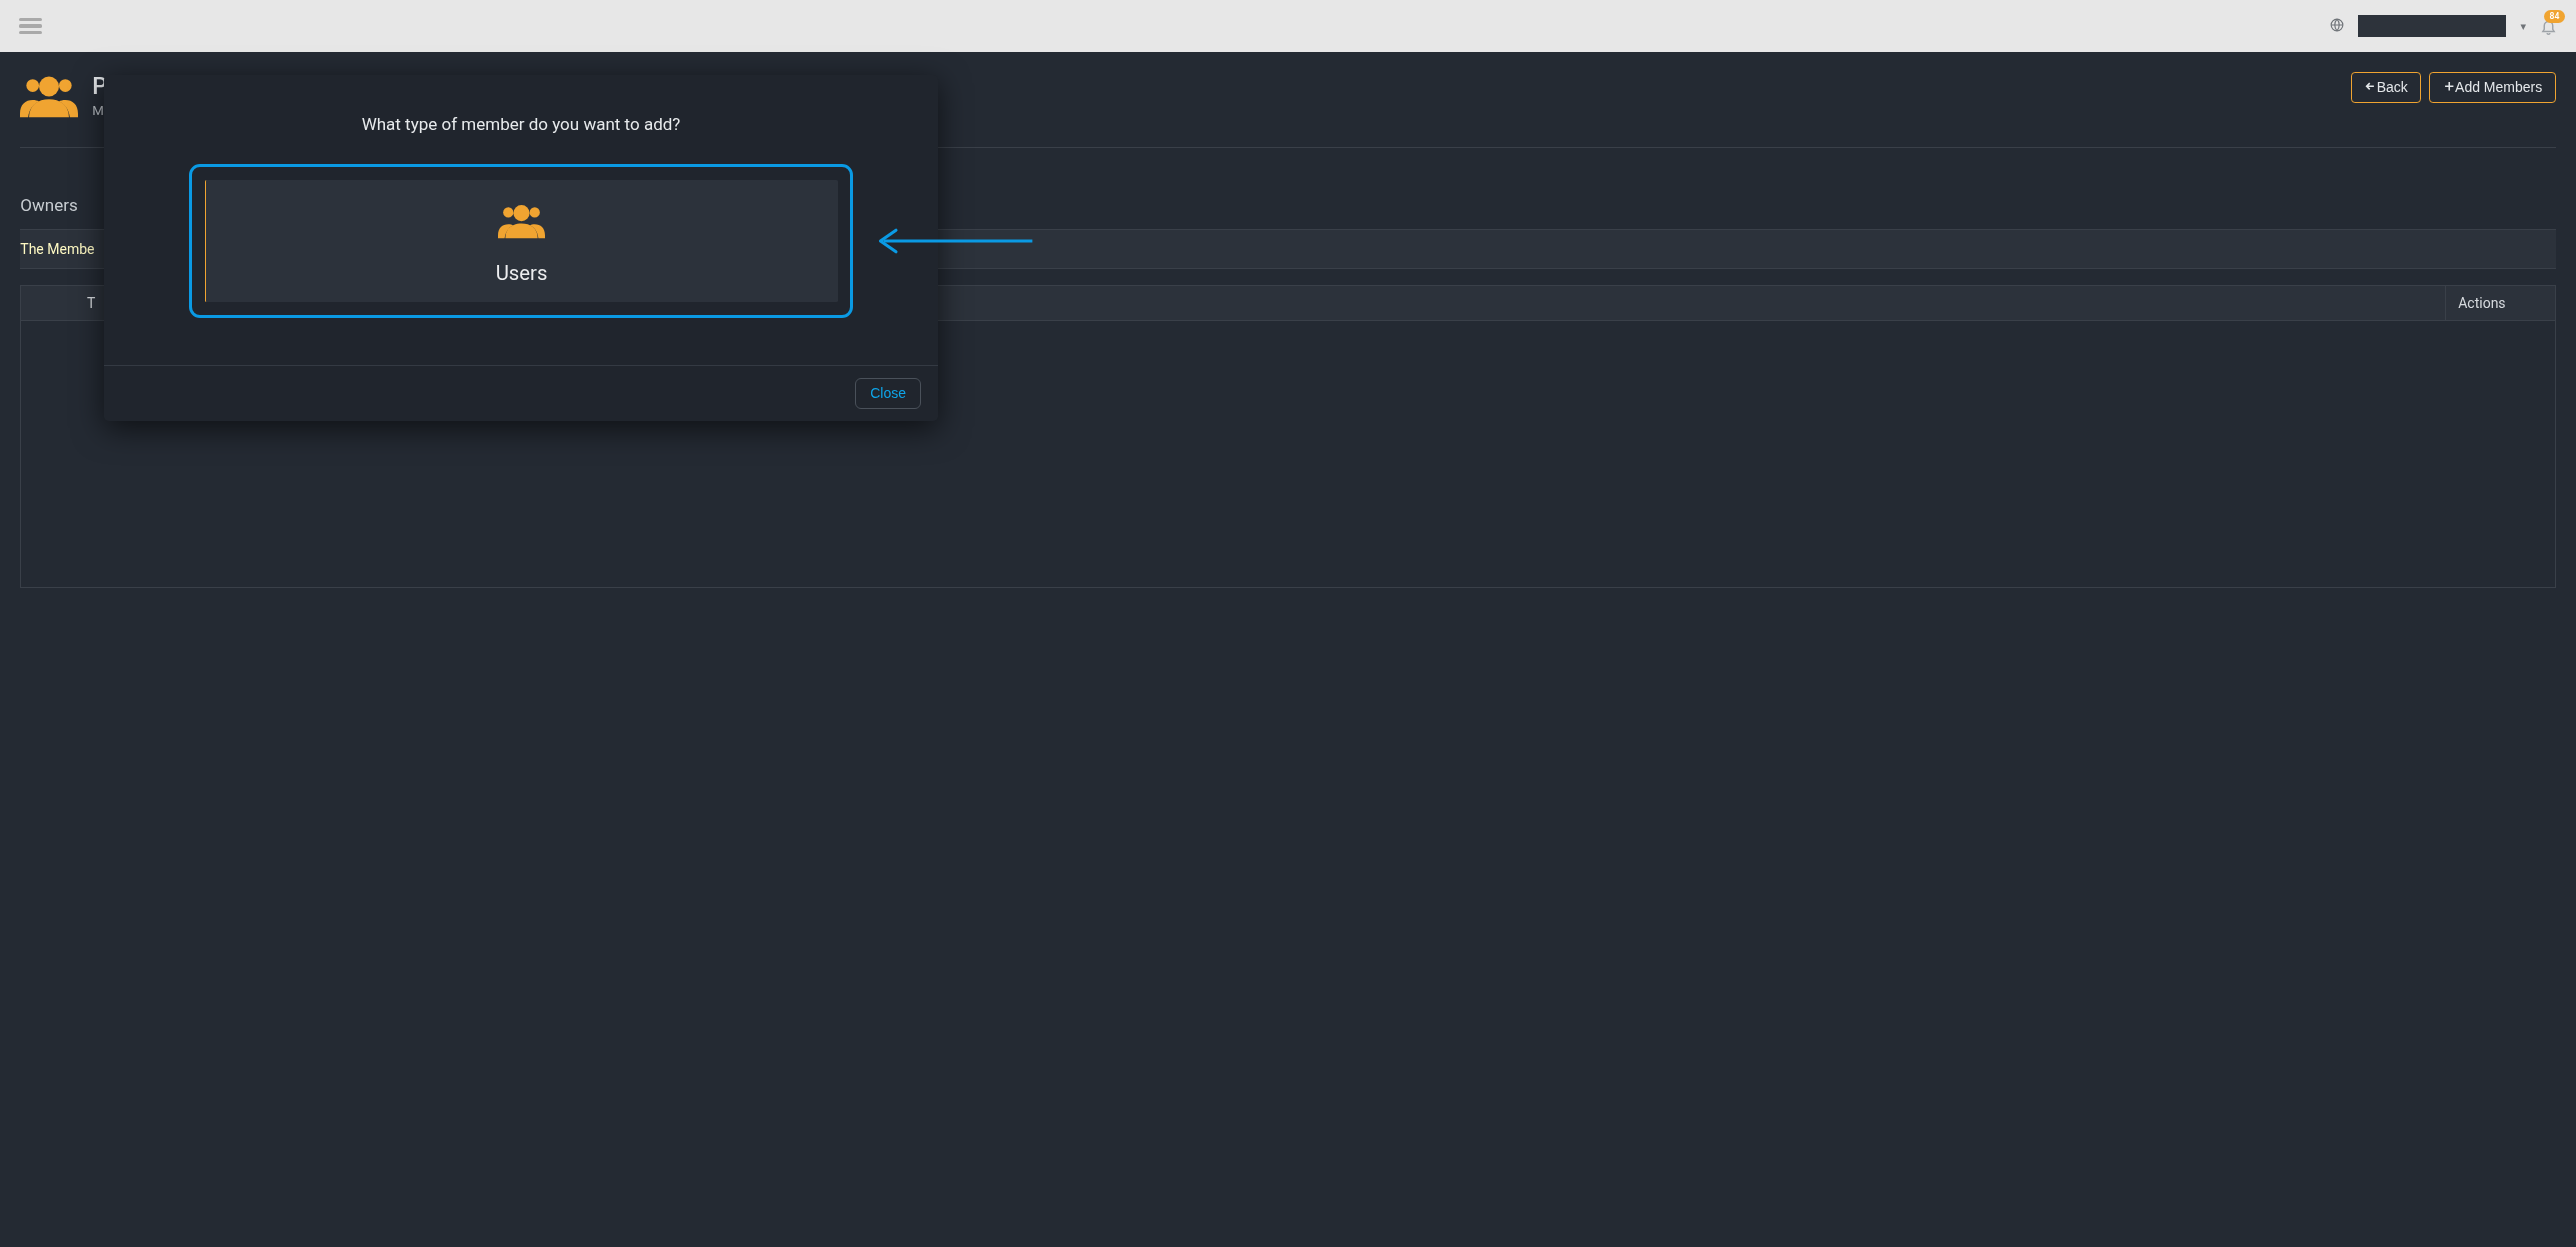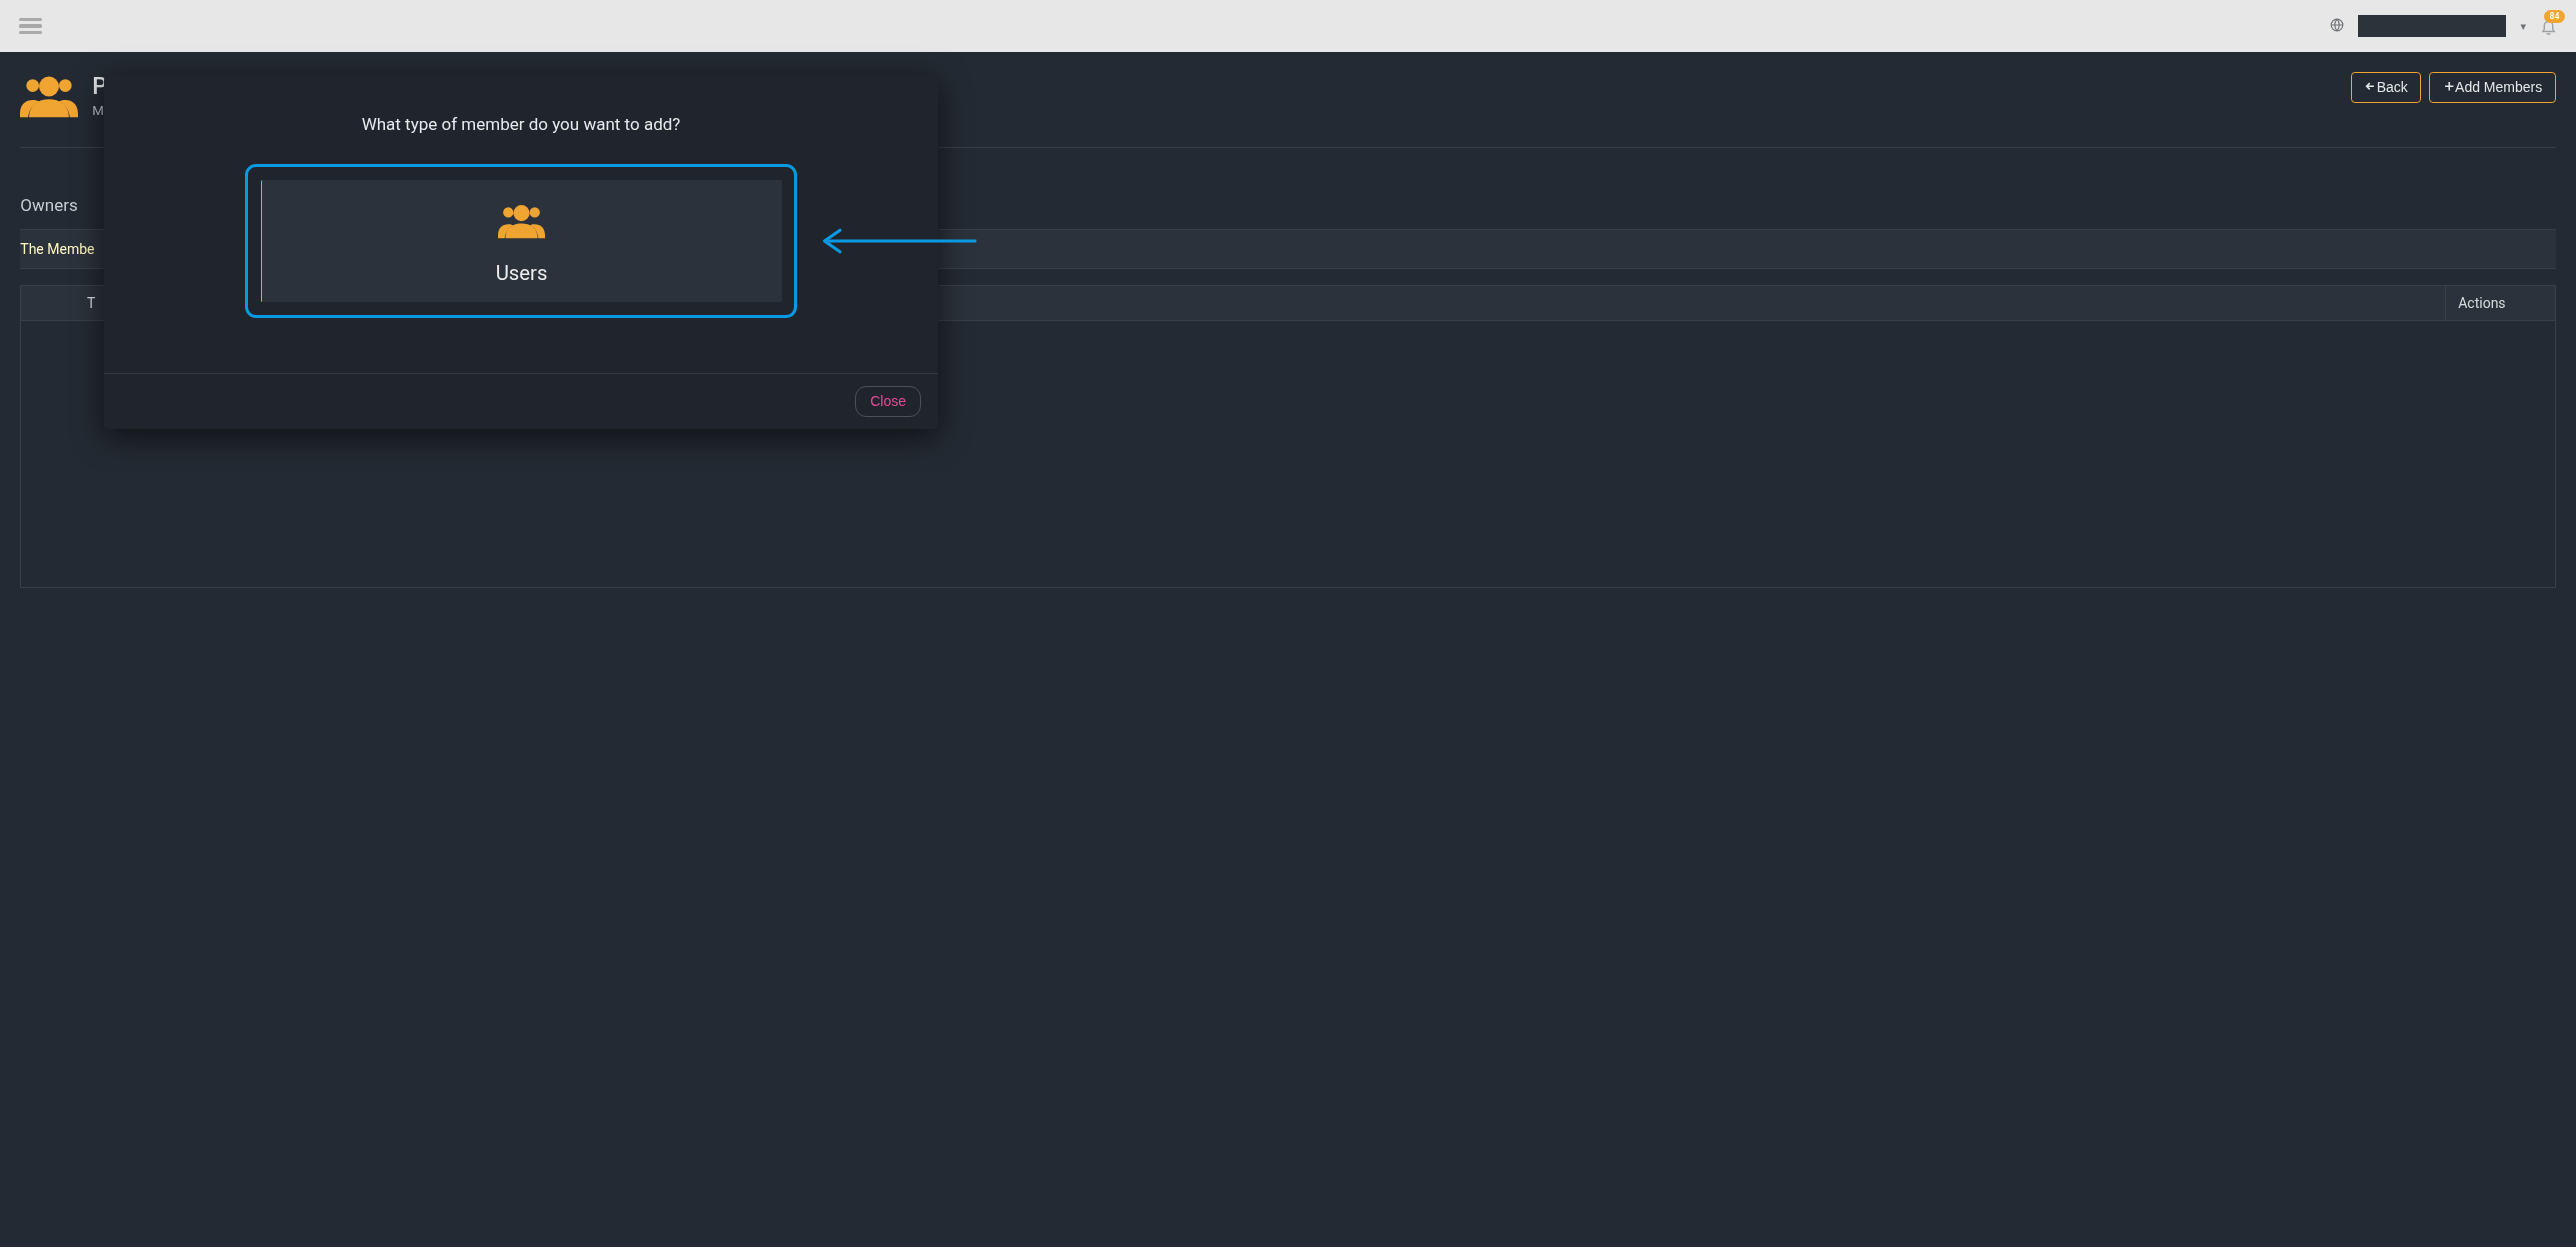--- a/index.html
+++ b/index.html
@@ -102,21 +102,21 @@
   .modal-close { color:#6f757c; font-size:17px; cursor:pointer; font-weight:700;}
   .modal-body { padding:39px 20.3px 47px; }
   .modal-question {
     text-align:center; font-size:17px; color:#e7eaec; margin-bottom:30px;
   }
 
   .choice-wrap {
     position:relative;
     border:3.1px solid #0a9ae4; border-radius:11px;
     padding:12.5px; display:flex; gap:17px;
-    margin:8px auto; width:552px;
+    margin:0 auto; width:664px;
   }
   .choice-card {
     flex:1; background:#2c323b; border-left:1.6px solid #f0a431;
     border-radius:1.6px; padding:20.3px 7.8px 17px;
     display:flex; flex-direction:column; align-items:center; gap:17px;
     cursor:pointer;
   }
   .choice-icon { color:#f0a431; }
   .choice-label { font-size:20.3px; color:#ecedef; }
 
@@ -124,22 +124,22 @@
     position:absolute; left:100%; top:50%; transform:translateY(-50%);
     margin-left:19px; color:#0a9ae4;
     display:flex; align-items:center;
   }
 
   .modal-footer {
     border-top:0.8px solid #343a43; padding:12.5px 17px;
     display:flex; justify-content:flex-end;
   }
   .btn-secondary {
-    border:0.8px solid #4a515a; background:transparent; color:#ec4899;
-    padding:6.3px 14px; border-radius:11px; font-size:14px; cursor:pointer;
+    border:0.8px solid #4a515a; background:transparent; color:#0ea5e9;
+    padding:6.3px 14px; border-radius:6px; font-size:14px; cursor:pointer;
   }
 </style>
 </head>
 <body>
 
 <div class="topbar">
   <div class="topbar-left">
     <div class="hamburger">
       <span></span>
         <span></span>

